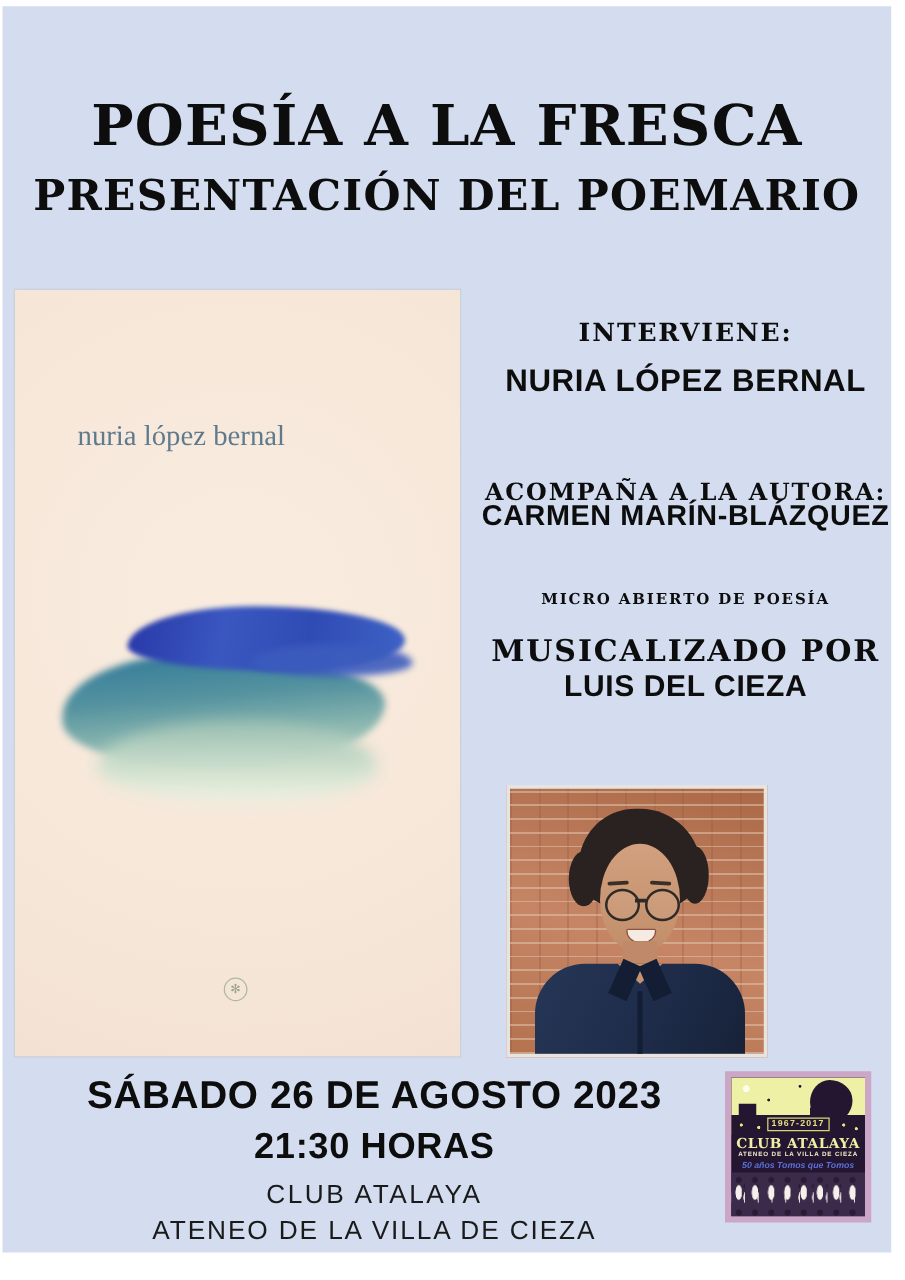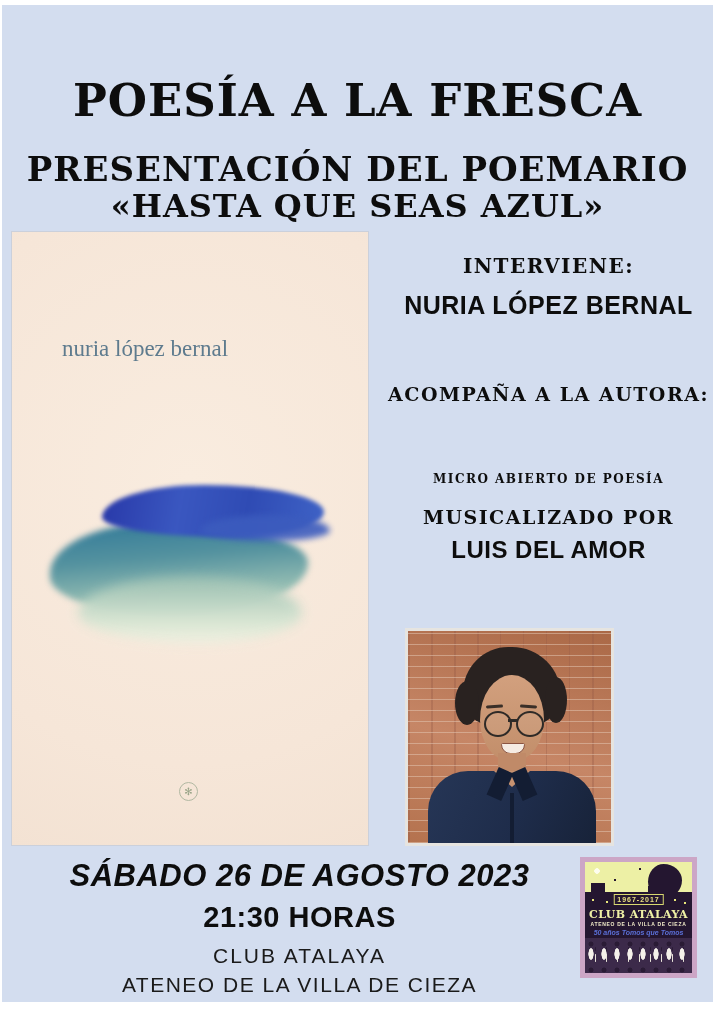--- a/index.html
+++ b/index.html
@@ -8,21 +8,21 @@
     font-family:"Liberation Sans",sans-serif;overflow:hidden;
   }
   .poster{
     position:absolute;left:2px;top:5px;width:711px;height:997px;
     background:#d3ddef;
   }
   
   .hline{position:absolute;left:0;width:100%;text-align:center;color:#0d0d0d;
     font-family:"DejaVu Serif","Liberation Serif",serif;font-weight:700;margin-top:36px;}
   .h1{top:33px;font-size:45px;letter-spacing:1px;}
-  .h2{top:108px;font-size:34px;letter-spacing:1px;}
+  .h2{top:96px;font-size:34px;letter-spacing:1px;}
   .h3{top:146px;font-size:32px;letter-spacing:1px;}
   
   .cover{
     position:absolute;left:10px;top:227px;width:356px;height:613px;
     background:radial-gradient(circle at 50% 40%, #f9ecdf 0%, #f6e6d8 70%, #f3e2d3 100%);
     box-shadow:0 0 0 1px rgba(180,170,160,.25);
   }
   .cover-title{
     position:absolute;left:50px;top:70px;font-family:"Liberation Serif",serif;
     font-size:28px;color:#3e4e5c;letter-spacing:.3px;
@@ -64,21 +64,21 @@
   .rc{position:absolute;left:380px;width:333px;text-align:center;color:#0d0d0d;}
   .rc-label{font-family:"DejaVu Serif","Liberation Serif",serif;font-weight:700;
     font-size:20px;letter-spacing:1.5px;text-align:center;}
   .rc-name{font-family:"Liberation Sans",sans-serif;font-weight:700;
     font-size:24px;letter-spacing:.5px;}
   .t-interv{top:249px;}
   .t-nuria{top:286px;font-size:25px;}
   .t-acomp{top:362px;font-size:19px;margin-top:16px;}
   .t-carmen{top:394px;font-size:23px;}
   .t-micro{top:467px;font-size:12px;}
-  .t-music{top:501px;font-size:19px;}
+  .t-music{top:501px;font-size:24px;}
   .t-luis{top:531px;font-size:24px;}
   
   .photo{
     position:absolute;left:403px;top:623px;width:209px;height:218px;
     border:3px solid #e6e4e0;box-sizing:border-box;overflow:hidden;
     background-color:#b5724f;
     background-image:
       repeating-linear-gradient(0deg, rgba(226,196,176,.55) 0 1.5px, rgba(0,0,0,0) 1.5px 11px),
       repeating-linear-gradient(90deg, rgba(150,90,70,.35) 0 1.5px, rgba(0,0,0,0) 1.5px 23px),
       linear-gradient(15deg,#b4724e 0%,#c68666 45%,#aa6846 100%);
@@ -108,21 +108,21 @@
     border-radius:40px 40px 6px 6px;}
   .p-vneck{position:absolute;left:86px;top:140px;width:0;height:0;
     border-left:18px solid transparent;border-right:18px solid transparent;
     border-top:16px solid #c79270;}
   .p-collar-l,.p-collar-r{position:absolute;top:138px;width:16px;height:30px;background:#131d33;}
   .p-collar-l{left:84px;transform:rotate(24deg);}
   .p-collar-r{left:108px;transform:rotate(-24deg);}
   .p-placket{position:absolute;left:102px;top:162px;width:4px;height:58px;background:#131d33;}
   
   .bt{position:absolute;left:10px;width:575px;text-align:center;color:#0d0d0d;}
-  .bt-date{top:853px;font-size:31px;font-weight:700;letter-spacing:.5px;font-style:italic;}
+  .bt-date{top:853px;font-size:31px;font-weight:700;letter-spacing:.5px;}
   .bt-time{top:896px;font-size:29px;font-weight:700;letter-spacing:.5px;}
   .bt-venue{top:939px;font-size:21px;letter-spacing:2px;color:#1a1a1a;}
   .bt-venue2{top:968px;font-size:21px;letter-spacing:1.5px;color:#1a1a1a;}
   
   .logo{
     position:absolute;left:578px;top:852px;width:117px;height:121px;
     background:#cca6c6;box-sizing:border-box;padding:5px;
   }
   .logo-inner{position:relative;width:107px;height:111px;background:#241630;overflow:hidden;}
   .logo-sky{
@@ -179,39 +179,39 @@
     background-size:13px 26px, 13px 26px, 11px 30px, 11px 30px;
   }
 </style>
 </head>
 <body>
 
 <div class="poster">
 
   <div class="hline h1">POESÍA A LA FRESCA</div>
   <div class="hline h2">PRESENTACIÓN DEL POEMARIO</div>
-  <div class="hline h3">«HASTA QUE SEAS AZUL»</div>
 
   <div class="cover">
     <div class="cover-author">nuria lópez bernal</div>
     <div class="watercolor">
       <div class="wc-mid"></div>
       <div class="wc-fade"></div>
       <div class="wc-top"></div>
       <div class="wc-top2"></div>
     </div>
     <div class="pub-mark">✻</div>
   </div>
 
   <div class="rc rc-label t-interv">INTERVIENE:</div>
   <div class="rc rc-name t-nuria">NURIA LÓPEZ BERNAL</div>
   <div class="rc rc-label t-acomp">ACOMPAÑA A LA AUTORA:</div>
+  <div class="rc rc-name t-carmen">CARMEN MARÍN-BLÁZQUEZ</div>
   <div class="rc rc-label t-micro">MICRO ABIERTO DE POESÍA</div>
   <div class="rc rc-label t-music">MUSICALIZADO POR</div>
-  <div class="rc rc-name t-luis">LUIS DEL AMOR</div>
+  <div class="rc rc-name t-luis">LUIS DEL CIEZA</div>
 
   <div class="photo">
     <div class="p-hair"></div>
     <div class="p-face"></div>
     <div class="p-brow l"></div>
     <div class="p-brow r"></div>
     <div class="p-glass l"></div>
     <div class="p-glass r"></div>
     <div class="p-bridge"></div>
     <div class="p-smile"></div>

